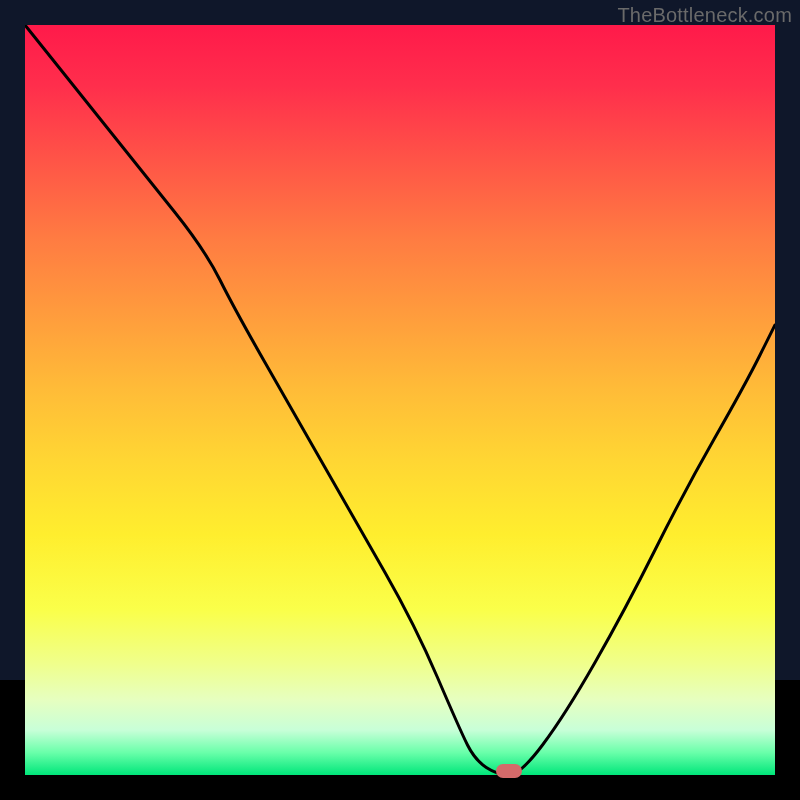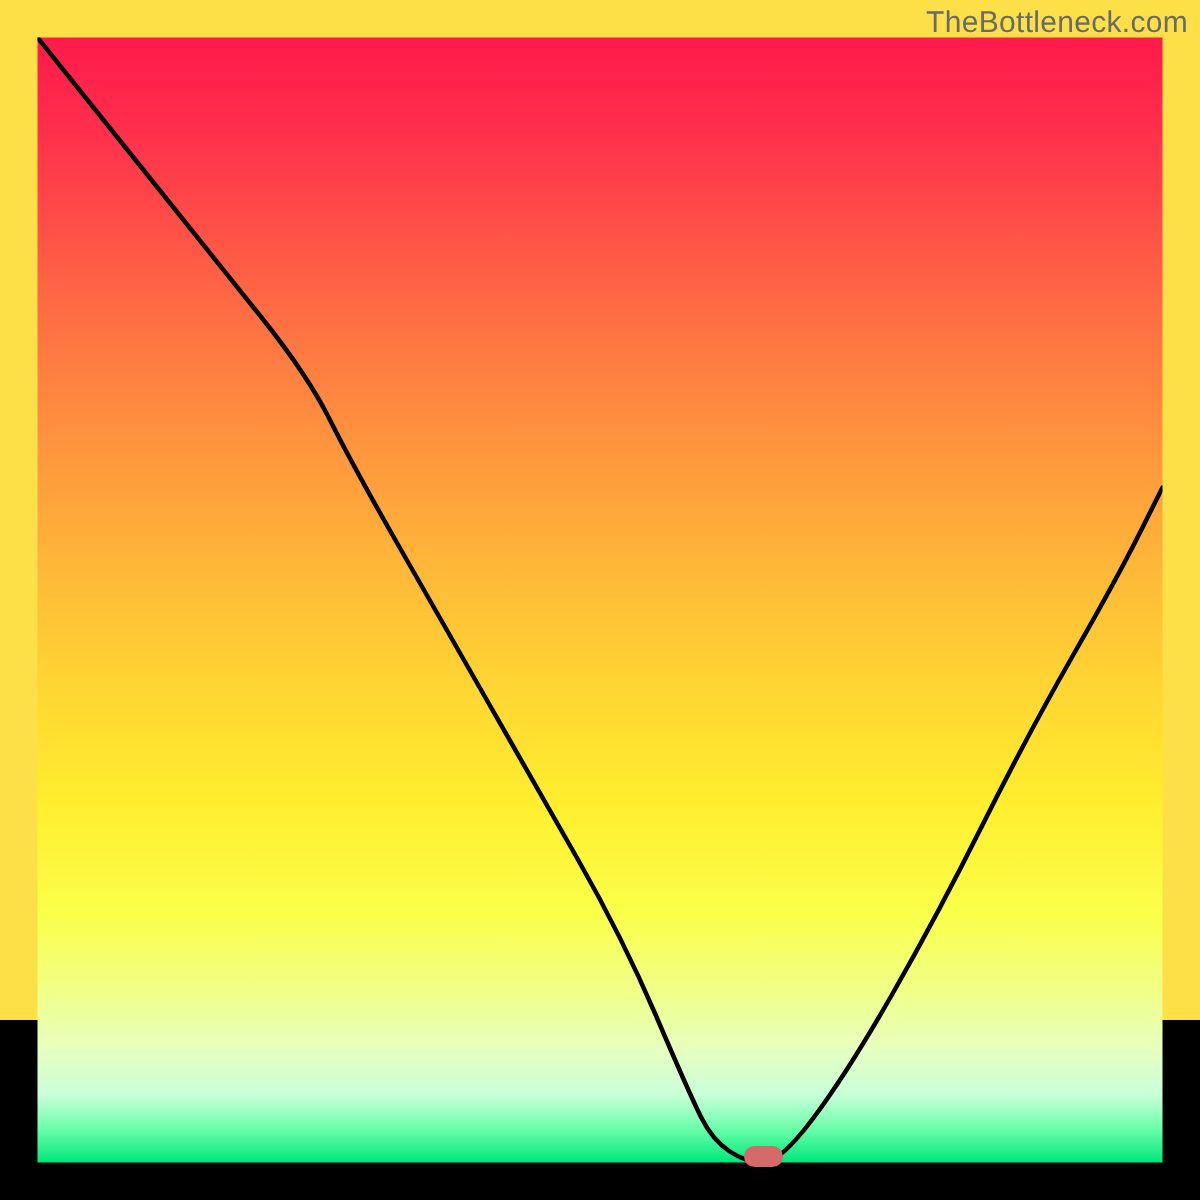--- a/index.html
+++ b/index.html
@@ -1,21 +1,21 @@
 <!DOCTYPE html>
 <html><head>
 <meta charset="utf-8">
 <style>
   * { margin: 0; padding: 0; box-sizing: border-box; }
   html, body { width: 800px; height: 800px; overflow: hidden; background: #000; }
   .chart-container {
     position: relative;
     width: 800px;
     height: 680px;
-    background: #fde047;
+    background: #0f172a;
   }
   .plot-area {
     position: absolute;
     left: 25px;
     top: 25px;
     width: 750px;
     height: 750px;
     background: linear-gradient(to bottom,
       #ff1a4a 0%,
       #ff2e4c 8%,

